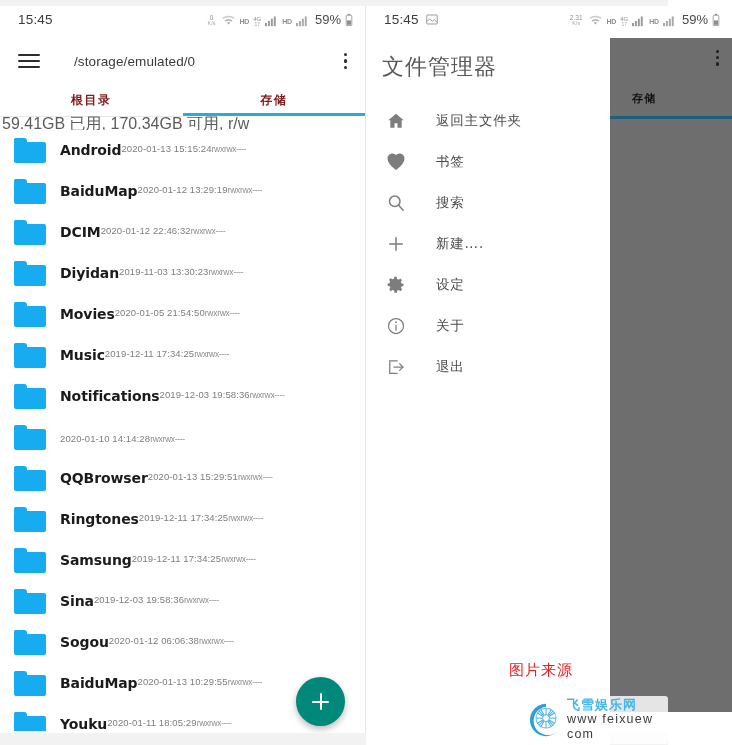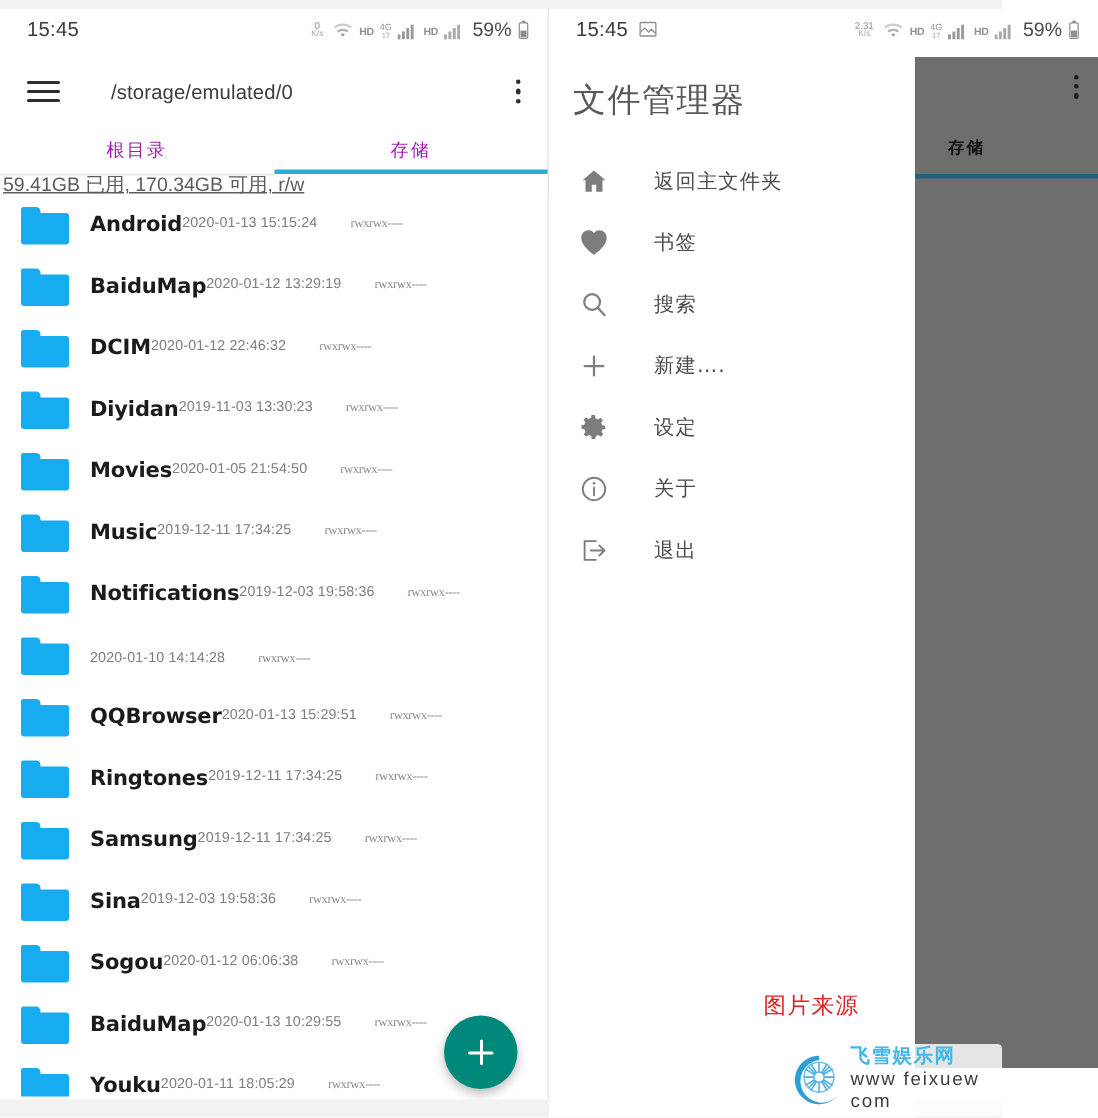--- a/index.html
+++ b/index.html
@@ -60,38 +60,38 @@
   .overflow-dots { margin-left: auto; display: flex; flex-direction: column; gap: 3px; padding: 4px; cursor: pointer; }
   .overflow-dots b { width: 3.2px; height: 3.2px; border-radius: 50%; background: #2c2c2c; display: block; }
 
   
   .tabs {
     position: absolute; top: 84px; left: 0; right: 0; height: 32px;
     display: flex; background: #ffffff;
   }
   .tab {
     flex: 1; display: flex; align-items: center; justify-content: center;
-    font-size: 12px; color: #a21caf; font-weight: normal;
+    font-size: 12px; color: #7f1d1d; font-weight: bold;
     letter-spacing: 1.5px; cursor: pointer;
     font-family: "DejaVu Sans", sans-serif;
   }
   .tab-underline {
     position: absolute; top: 113px; left: 183px; width: 183px; height: 3px;
     background: #29abe2;
   }
   .tab-divider {
     position: absolute; top: 116px; left: 0; width: 183px; height: 1px; background: #e7e7e7;
   }
 
   
   .storage-info {
     position: absolute; top: 114px; left: 0; right: 0; height: 16px;
-    font-size: 13px; color: #5c5c5c; padding-left: 2px;
+    font-size: 16px; color: #5c5c5c; padding-left: 2px;
     font-family: "Liberation Sans", sans-serif;
-    white-space: nowrap; overflow: hidden; text-decoration: underline;
+    white-space: nowrap; overflow: hidden;
   }
 
   
   .filelist {
     position: absolute; top: 130px; left: 0; right: 0; bottom: 14px;
     overflow: hidden; background: #ffffff;
   }
   .file-row {
     height: 41px; display: flex; align-items: center;
     padding-left: 14px; cursor: pointer;
@@ -105,21 +105,21 @@
     position: absolute; left: 0; top: 3.5px; width: 32px; height: 21.5px;
     background: #17abf0; border-radius: 2px;
   }
   .file-meta { margin-left: 14px; display: flex; flex-direction: row; justify-content: center; }
   .file-name {
     font-size: 14px; color: #1b1b1b; font-weight: bold;
     font-family: "DejaVu Sans", sans-serif; letter-spacing: -.1px; line-height: 1.15;
   }
   .file-sub { display: flex; align-items: baseline; margin-top: 1px; }
   .file-date { font-size: 9.5px; color: #7d7d7d; font-family: "Liberation Sans", sans-serif; letter-spacing: .1px; }
-  .file-perm { font-size: 8.5px; color: #8d8d8d; margin-left: 22px; font-family: Liberation Serif, serif; letter-spacing: -.3px; }
+  .file-perm { font-size: 8.5px; color: #8d8d8d; font-family: Liberation Sans, sans-serif; letter-spacing: -.3px; }
 
   
   .fab {
     position: absolute; left: 296px; top: 677px; width: 49px; height: 49px;
     border-radius: 50%; background: #00897a;
     display: flex; align-items: center; justify-content: center;
     box-shadow: 0 3px 7px rgba(0,0,0,.28); cursor: pointer;
   }
   .fab .plus-v, .fab .plus-h { position: absolute; background: #ffffff; border-radius: 1px; }
   .fab .plus-v { width: 2px; height: 17px; }

